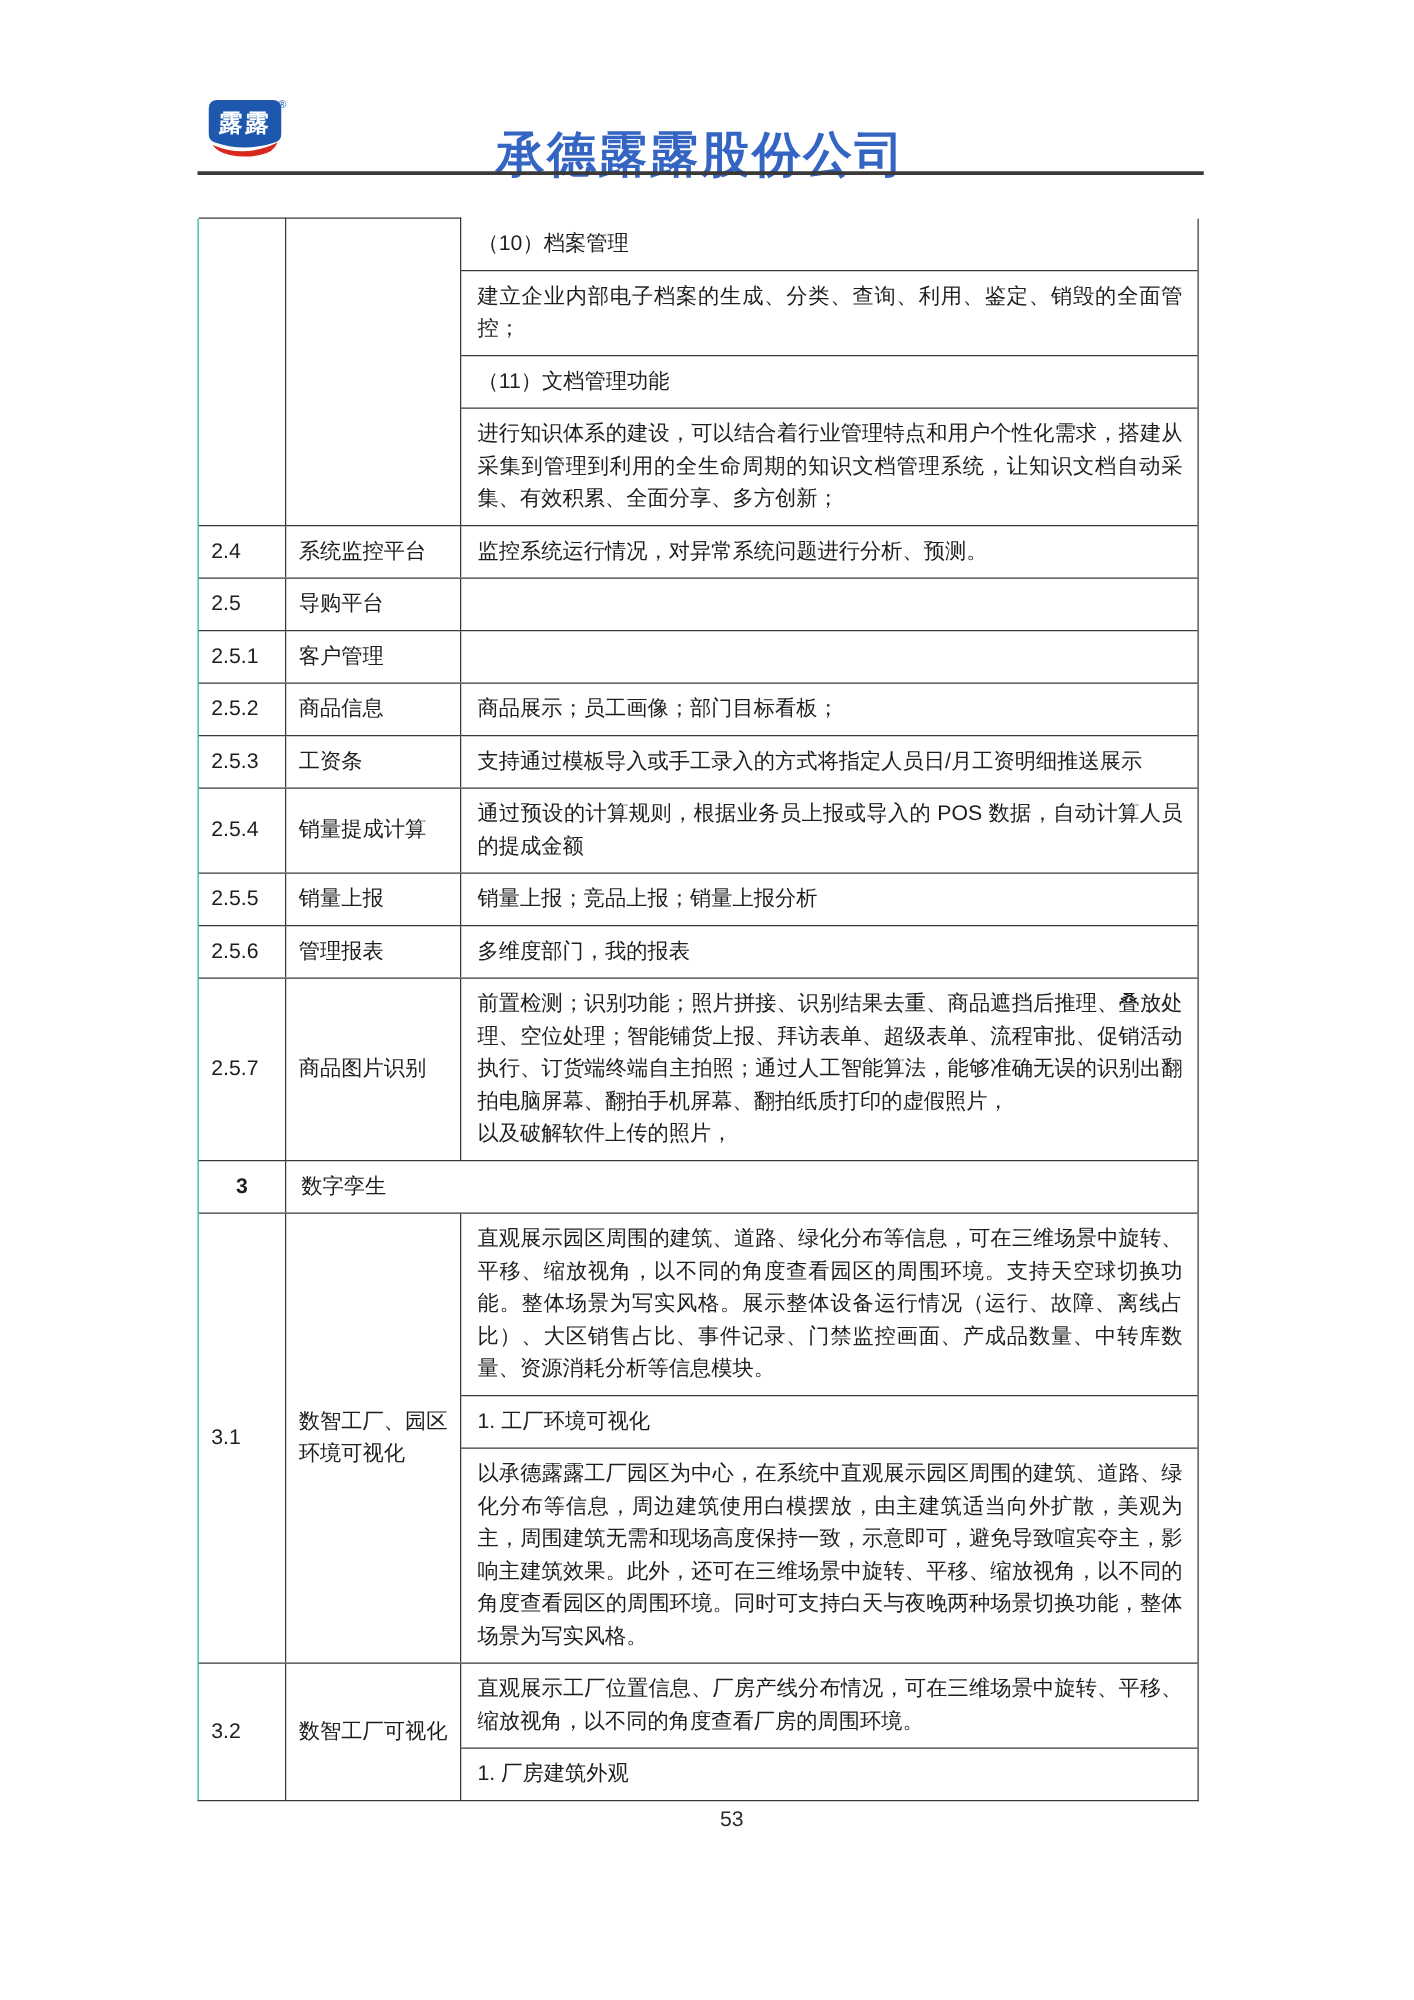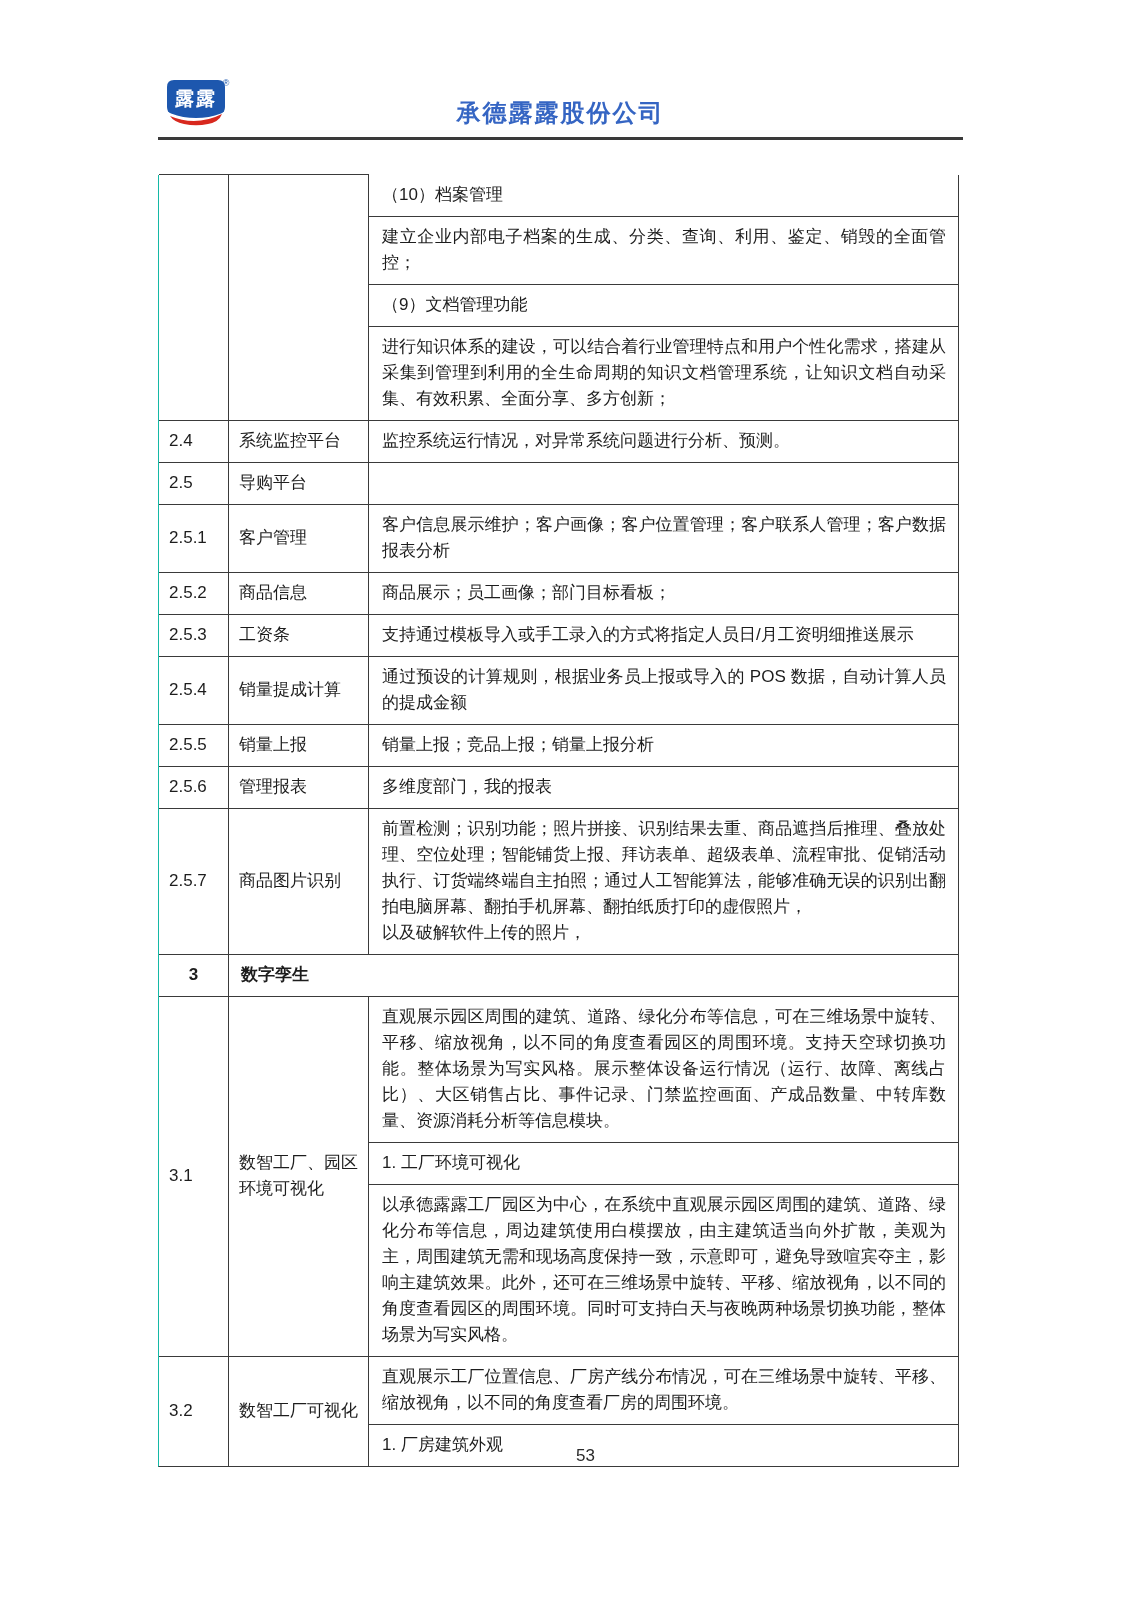--- a/index.html
+++ b/index.html
@@ -8,21 +8,21 @@
     width:1131px;height:1600px;
     background:#ffffff;
     font-family:"Liberation Sans","DejaVu Sans",sans-serif;
     color:#1d1d1d;
     overflow:hidden;
   }
   
   .logo{position:absolute;left:166px;top:78px;width:66px;height:54px;}
   .doc-title{
     position:absolute;left:158px;top:97px;width:805px;
-    text-align:center;font-size:24px;font-weight:bold;
+    text-align:center;font-size:39px;font-weight:bold;
     letter-spacing:2px;color:#3565c3;
   }
   .header-rule{
     position:absolute;left:158px;top:137px;width:805px;height:3px;
     background:#3a3a3a;
   }
   
   .req-table{
     position:absolute;left:158px;top:175px;width:801px;
     border-left:1px solid #14b8a6;
@@ -55,21 +55,21 @@
     box-sizing:border-box;
     padding:7px 12px 8px 13px;
     text-align:justify;
     white-space:pre-line;
     flex:1;
   }
   .desc-cell + .desc-cell{border-top:1px solid #3a3a3a;}
   .section-row .col-num{justify-content:center;font-weight:bold;padding-left:0;padding-right:0;}
   .section-row .col-section{
     flex:1;display:flex;align-items:center;
-    font-weight:bold;padding:5px 10px 6px 12px;box-sizing:border-box;
+    font-weight:normal;padding:5px 10px 6px 12px;box-sizing:border-box;
   }
   
   .page-number{
     position:absolute;left:0;top:1446px;width:1131px;
     text-align:center;font-size:17px;color:#2a2a2a;padding-left:20px;
   }
 </style>
 </head>
 <body>
 
@@ -87,21 +87,21 @@
 
   <div class="req-table">
       <div class="rowgroup first-group">
         <div class="cell col-num"></div>
         <div class="cell col-name">
           <span class="name-text"></span>
         </div>
         <div class="col-desc">
           <div class="desc-cell">（10）档案管理</div>
           <div class="desc-cell">建立企业内部电子档案的生成、分类、查询、利用、鉴定、销毁的全面管控；</div>
-          <div class="desc-cell">（9）文档管理功能</div>
+          <div class="desc-cell">（11）文档管理功能</div>
           <div class="desc-cell">进行知识体系的建设，可以结合着行业管理特点和用户个性化需求，搭建从采集到管理到利用的全生命周期的知识文档管理系统，让知识文档自动采集、有效积累、全面分享、多方创新；</div>
         </div>
       </div>
       <div class="rowgroup">
         <div class="cell col-num">2.4</div>
         <div class="cell col-name">
           <span class="name-text">系统监控平台</span>
         </div>
         <div class="col-desc">
           <div class="desc-cell">监控系统运行情况，对异常系统问题进行分析、预测。</div>
@@ -113,23 +113,20 @@
           <span class="name-text">导购平台</span>
         </div>
         <div class="col-desc">
           <div class="desc-cell"></div>
         </div>
       </div>
       <div class="rowgroup">
         <div class="cell col-num">2.5.1</div>
         <div class="cell col-name">
           <span class="name-text">客户管理</span>
-        </div>
-        <div class="col-desc">
-          <div class="desc-cell">客户信息展示维护；客户画像；客户位置管理；客户联系人管理；客户数据报表分析</div>
         </div>
       </div>
       <div class="rowgroup">
         <div class="cell col-num">2.5.2</div>
         <div class="cell col-name">
           <span class="name-text">商品信息</span>
         </div>
         <div class="col-desc">
           <div class="desc-cell">商品展示；员工画像；部门目标看板；</div>
         </div>

